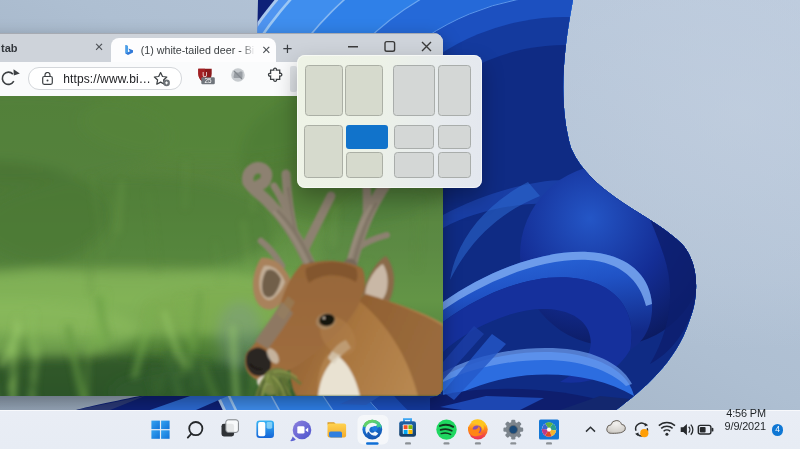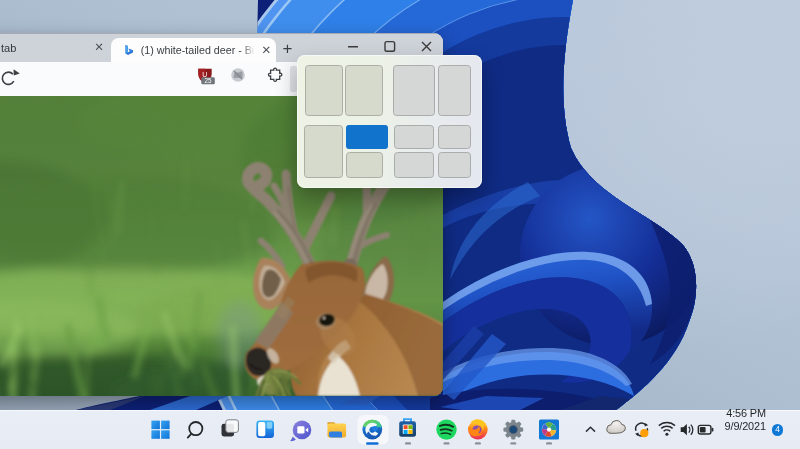--- a/index.html
+++ b/index.html
@@ -1,20 +1,20 @@
 <!DOCTYPE html>
 <html><head><meta charset="utf-8">
 <style>
   html,body{margin:0;padding:0;}
   body{width:800px;height:449px;overflow:hidden;position:relative;font-family:"Liberation Sans",sans-serif;background:#aebfd2;}
   .abs{position:absolute;}
   
   .win{position:absolute;left:-70px;top:32.7px;width:513px;height:363.8px;border-radius:0 9px 9px 9px;overflow:hidden;box-shadow:0 6px 18px rgba(0,0,0,.35);background:#ced3da;}
   .tabbar{position:absolute;left:0;top:0;width:100%;height:29.4px;background:#ced3da;box-shadow:inset 0 1px 0 rgba(125,130,138,.5);}
-  .tab1txt{position:absolute;left:71px;top:9px;font-size:11px;color:#33373c;}
+  .tab1txt{position:absolute;left:71px;top:9px;font-size:11px;color:#33373c;font-weight:bold;}
   .tabx{position:absolute;width:16px;height:16px;color:#4e5257;font-size:11.5px;line-height:16px;text-align:center;}
   .activetab{position:absolute;left:181.3px;top:5.3px;width:164.8px;height:24.1px;background:#fdfdfe;border-radius:8px 8px 0 0;}
   .activetab .ttl{position:absolute;left:29.5px;top:6px;width:114px;font-size:10.7px;color:#3c4043;white-space:nowrap;overflow:hidden;-webkit-mask-image:linear-gradient(90deg,#000 88%,transparent);}
   .newtab{position:absolute;left:349px;top:8px;width:17px;height:17px;color:#3a3e43;font-size:17px;line-height:16px;text-align:center;font-weight:400;}
   .wc{position:absolute;top:0;height:29px;color:#3b3b3b;}
   .toolbar{position:absolute;left:0;top:29.4px;width:100%;height:34.4px;background:#fafbfc;}
   .pill{position:absolute;left:98.3px;top:5px;width:151.7px;height:20.8px;background:#fff;border:1px solid #d4d7db;border-radius:11px;}
   .urltxt{position:absolute;left:34px;top:3.5px;font-size:12px;color:#202124;letter-spacing:.1px;}
   .content{position:absolute;left:0;top:63.8px;width:100%;height:300px;background:#5d8f46;}
   
@@ -128,20 +128,33 @@
         <path d="M492 9l9 9M501 9l-9 9" stroke="#3b3b3b" stroke-width="1.4"></path>
       </svg>
   </div>
   <div class="toolbar">
     <svg width="513" height="34" style="position:absolute;left:0;top:0">
       <g fill="none" stroke="#3c4043" stroke-width="1.6">
         <path d="M82.9 12.1 a6.1 6.1 0 1 0 .9 7.1"></path>
       </g>
       <path d="M83.5 7.2 l.3 6.3 6 -1.9 z" fill="#3c4043"></path>
     </svg>
+    <div class="pill">
+      <svg width="11" height="13" style="position:absolute;left:13px;top:4px" viewBox="0 0 11 13">
+          <rect x=".7" y="4.5" width="9.6" height="7.8" rx="1.5" fill="none" stroke="#3c4043" stroke-width="1.2"></rect>
+          <path d="M3 4.5V3a2.5 2.5 0 0 1 5 0v1.5" fill="none" stroke="#3c4043" stroke-width="1.2"></path>
+          <circle cx="5.5" cy="8.4" r="1" fill="#3c4043"></circle>
+        </svg>
+      <div class="urltxt">https://www.bi…</div>
+      <svg width="18" height="16" style="position:absolute;left:124px;top:2.5px" viewBox="0 0 18 16">
+          <path d="M7.6 1.6 l1.9 3.9 4.3.5 -3.2 3 .8 4.2 -3.8 -2.1 -3.8 2.1 .8 -4.2 -3.2 -3 4.3 -.5 z" fill="none" stroke="#3c4043" stroke-width="1.25" stroke-linejoin="round"></path>
+          <circle cx="13.6" cy="11.9" r="3.3" fill="#6e7378"></circle>
+          <path d="M13.6 10.4 v3 M12.1 11.9 h3" stroke="#fff" stroke-width="1"></path>
+        </svg>
+    </div>
     <svg width="513" height="34" style="position:absolute;left:0;top:0">
 
       <path d="M268.3 6.8 h13.4 v4.4 c0 4.9 -2.9 8.3 -6.7 9.8 -3.8 -1.5 -6.7 -4.9 -6.7 -9.8 z" fill="#8c1a1c"></path>
       <path d="M268.3 6.8 h6.7 v14.2 c-3.8 -1.5 -6.7 -4.9 -6.7 -9.8 z" fill="#a32023"></path>
       <text x="274.9" y="15.4" font-size="7" fill="#fff" text-anchor="middle" font-family="Liberation Sans">U</text>
       <rect x="271.3" y="15.3" width="13.5" height="7" rx="1.2" fill="#70757b"></rect>
       <text x="278" y="21" font-size="6.3" fill="#fff" text-anchor="middle" font-family="Liberation Sans">25</text>
 
       <circle cx="308" cy="13" r="6.8" fill="#c7cbcf"></circle>
       <path d="M304.5 10.5h4.5l1-1h1.5a1 1 0 0 1 1 1v4.5a1 1 0 0 1-1 1h-7a1 1 0 0 1-1-1z" fill="#8d9298" opacity=".8"></path>

